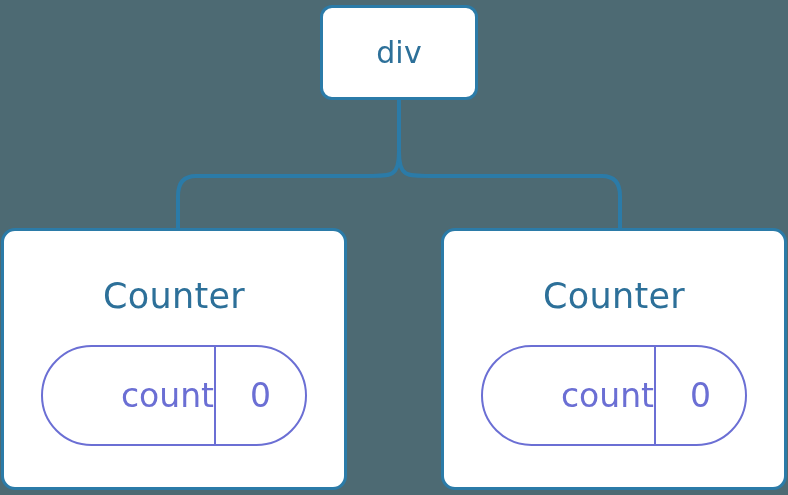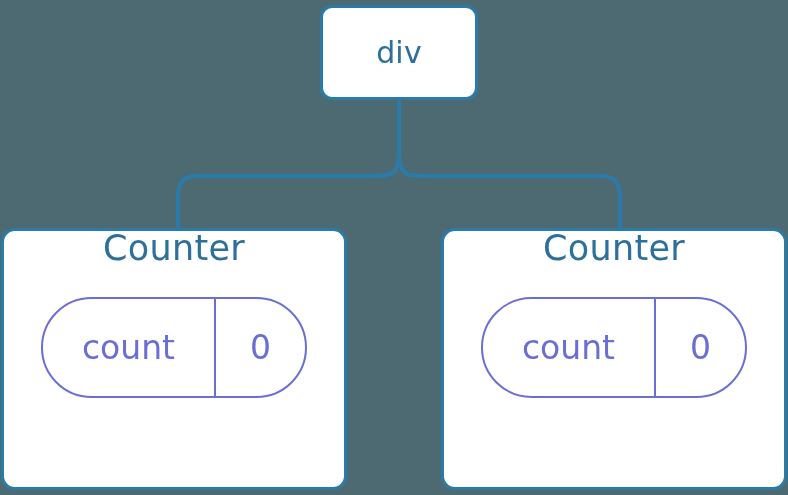--- a/index.html
+++ b/index.html
@@ -60,40 +60,41 @@
   .root-label {
     font-size: 30px;
     color: #2d7099;
     line-height: 1;
     letter-spacing: 0.2px;
   }
   .child-title {
     font-size: 35px;
     color: #2d7099;
     line-height: 1;
+    margin-top: 48px;
     letter-spacing: 0.3px;
   }
 
   
   .pill {
     margin-top: 31px;
     width: 266px;
     height: 101px;
     border: 2px solid #6b6fd4;
     border-radius: 52px;
     box-sizing: border-box;
     display: flex;
     align-items: stretch;
     background: transparent;
   }
   .pill-key {
     flex: 0 0 173px;
     display: flex;
     align-items: center;
-    justify-content: center;
+    justify-content: flex-end;
     border-right: 2px solid #6b6fd4;
     box-sizing: border-box;
   }
   .pill-val {
     flex: 1 1 auto;
     display: flex;
     align-items: center;
     justify-content: center;
   }
   .pill-key-text,

